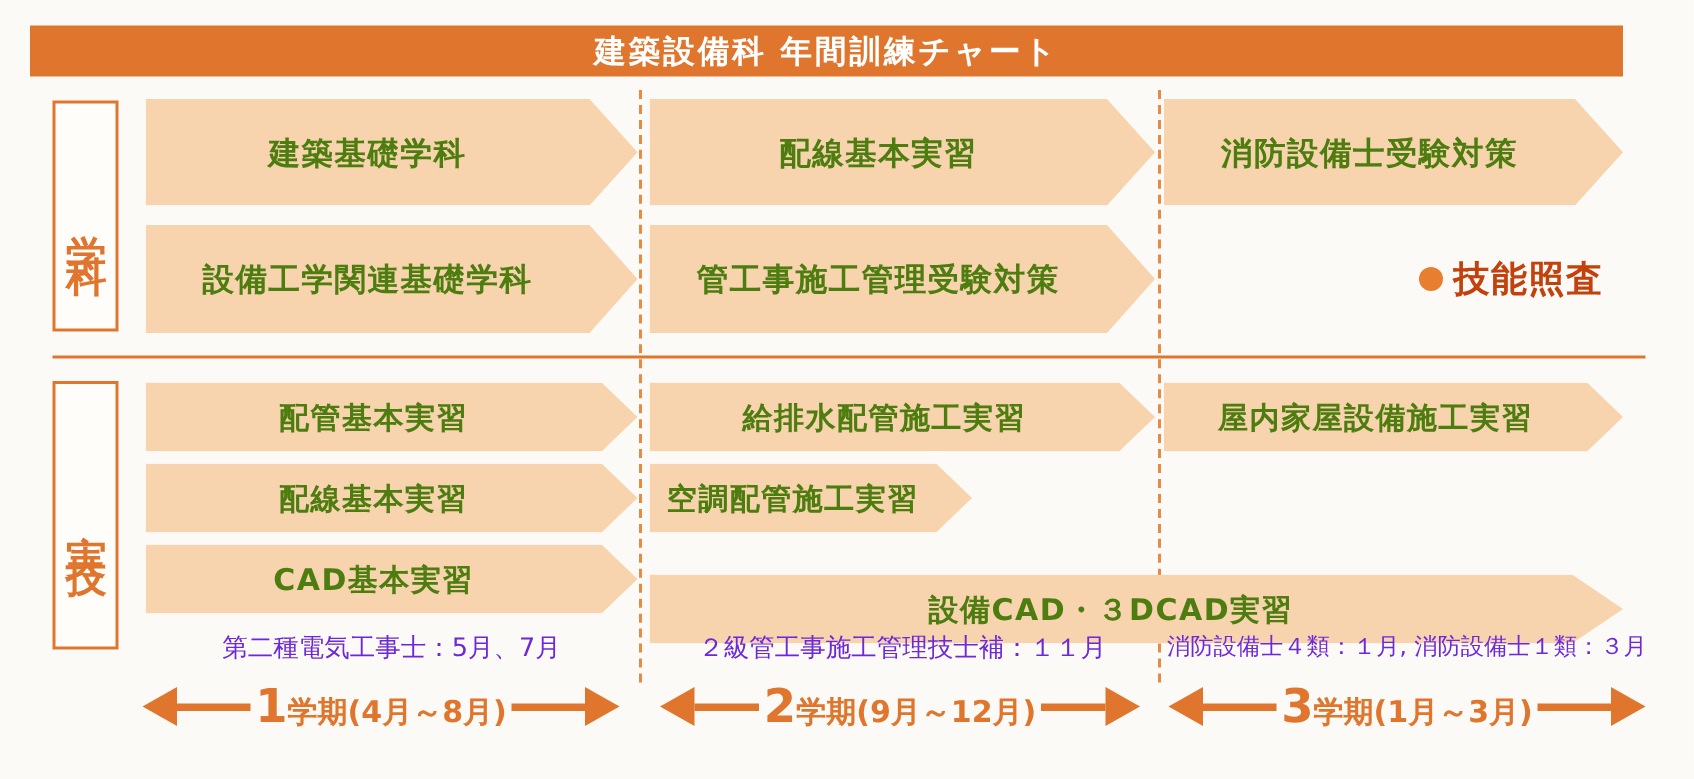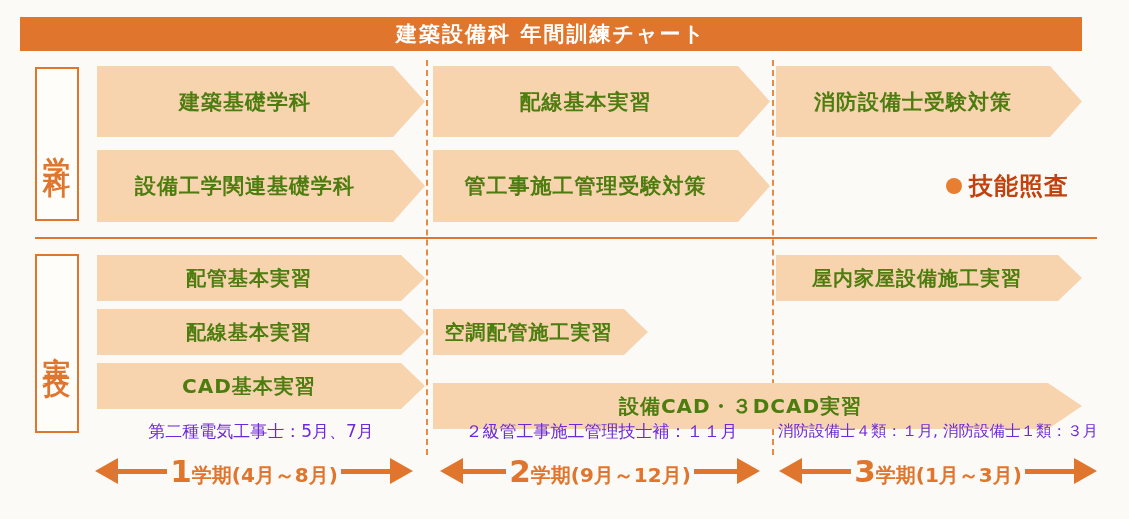--- a/index.html
+++ b/index.html
@@ -122,20 +122,21 @@
 
   <div class="arrow big a-g1c3">消防設備士受験対策</div>
   <div class="arrow big a-g2c2">管工事施工管理受験対策</div>
 
   <div class="skill-check">
     <span class="dot"></span>
     <span class="sc-label">技能照査</span>
   </div>
 
   <div class="arrow small a-p1c1">配管基本実習</div>
+  <div class="arrow small a-p1c2">給排水配管施工実習</div>
   <div class="arrow small a-p1c3">屋内家屋設備施工実習</div>
 
   <div class="arrow small a-p2c1">配線基本実習</div>
   <div class="arrow small a-p2c2">空調配管施工実習</div>
 
   <div class="arrow small a-p3c1">CAD基本実習</div>
   <div class="arrow xl a-p3c23">設備CAD・３DCAD実習</div>
 
   <div class="exam-note e1">第二種電気工事士：5月、7月</div>
   <div class="exam-note e2">２級管工事施工管理技士補：１１月</div>

